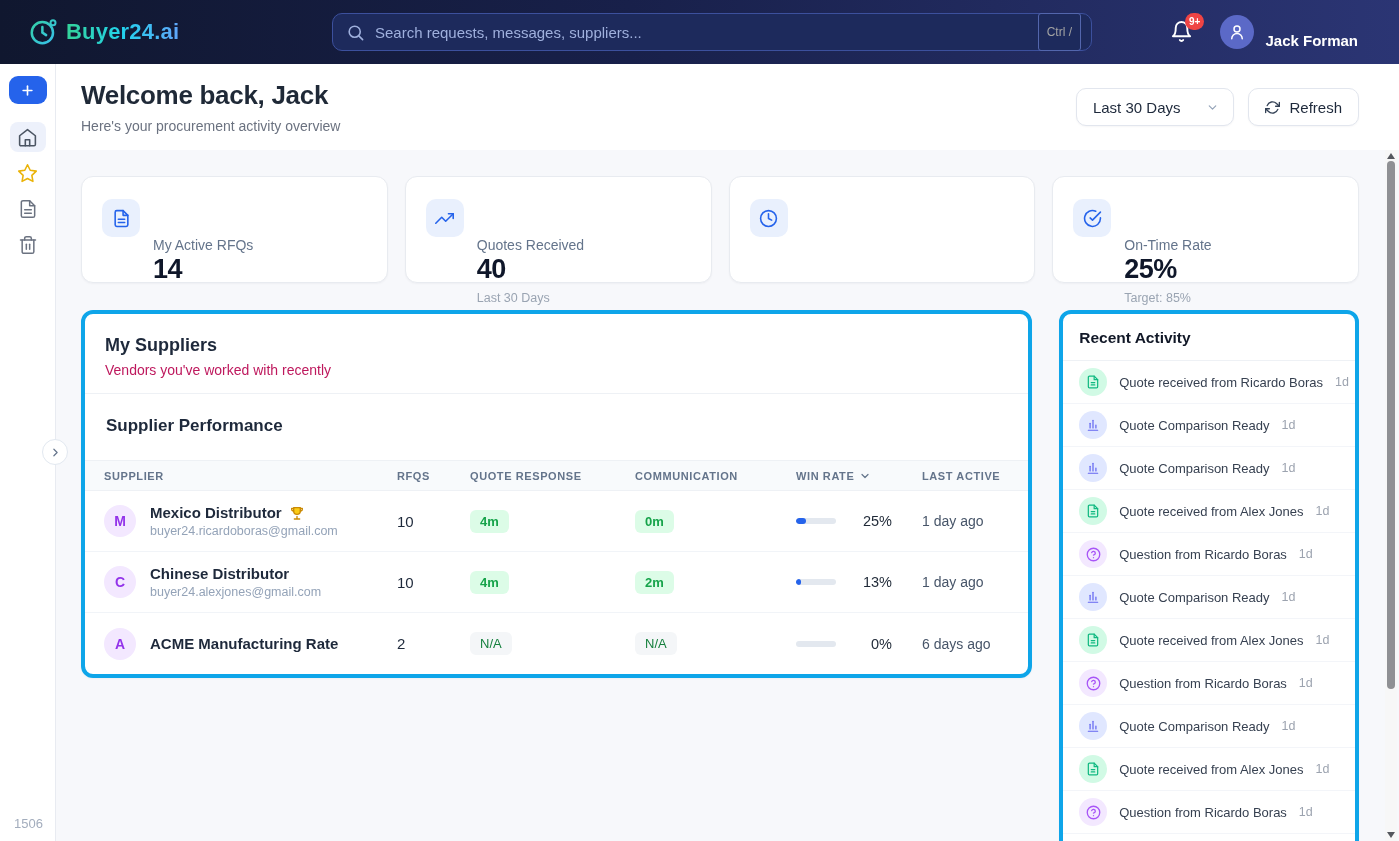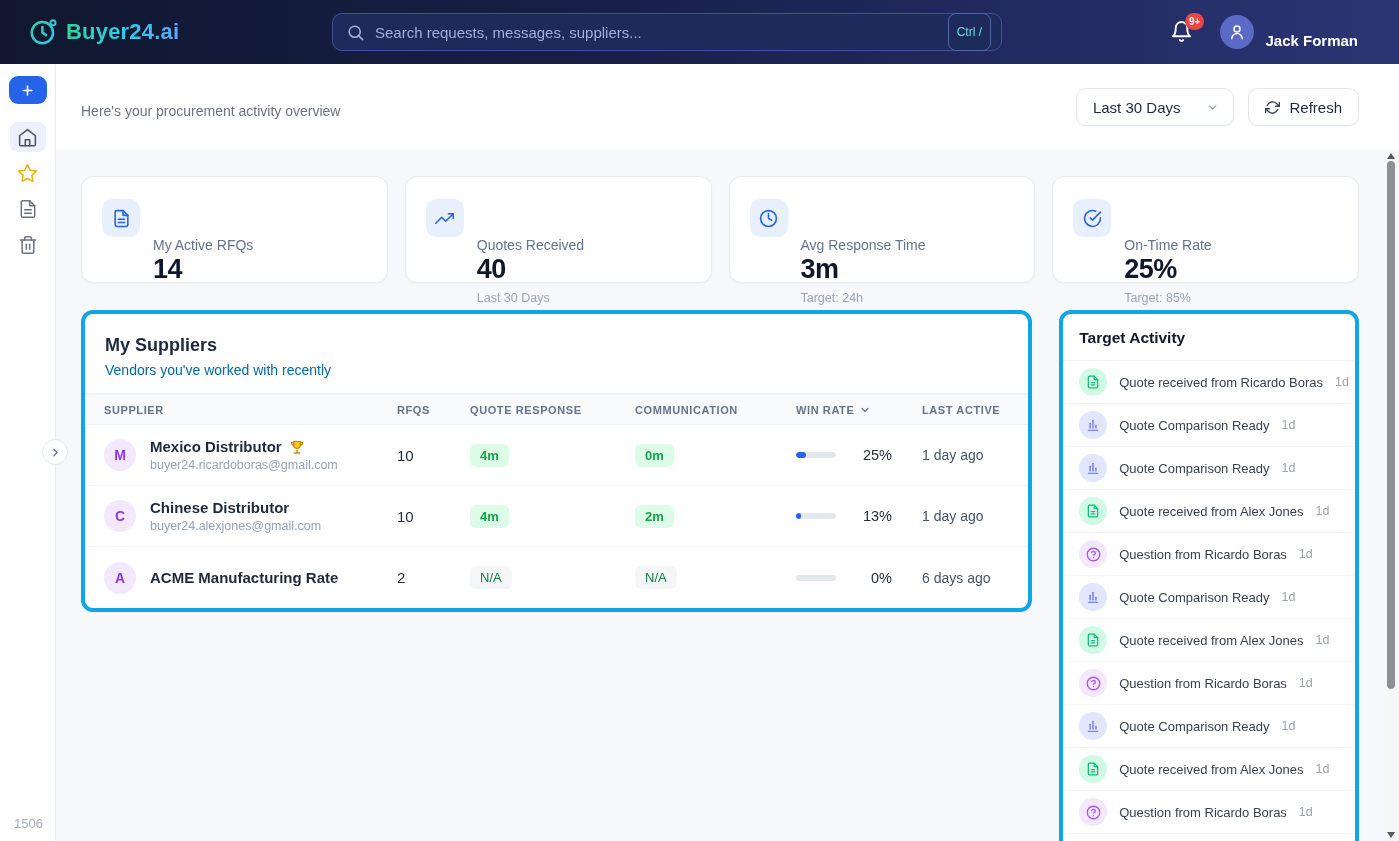--- a/index.html
+++ b/index.html
@@ -15,33 +15,33 @@
     background:linear-gradient(90deg,#10172f 0%,#18204a 45%,#2b3574 100%);
     display:flex; align-items:center;
   }
   .logo { display:flex; align-items:center; gap:8px; margin-left:28px; }
   .logo-text {
     font-size:22px; font-weight:700; letter-spacing:.2px;
     background:linear-gradient(90deg,#34d399,#22d3ee,#60a5fa);
     -webkit-background-clip:text; background-clip:text; color:transparent;
   }
   .searchbar {
-    position:absolute; left:332px; top:13px; width:670px; height:38px;
+    position:absolute; left:332px; top:13px; width:760px; height:38px;
     background:#1d2a5c; border:1px solid #3c509d; border-radius:10px;
     display:flex; align-items:center; padding:0 10px 0 13px; gap:10px;
   }
   .searchbar svg { color:#9fb0dd; flex:0 0 auto; }
   .searchbar input {
     flex:1; background:transparent; border:none; outline:none;
     color:#dbe3fa; font-size:15px; font-family:inherit;
   }
   .searchbar input::placeholder { color:#9fb0dd; }
   .kbd {
-    border:1px solid #5366ad; color:#5eead4; font-size:12px;
-    padding:11px 8px; border-radius:8px; white-space:nowrap;
+    border:1px solid #5366ad; color:#a3a3a3; font-size:12px;
+    padding:11px 8px; border-radius:3px; white-space:nowrap;
   }
   .nav-right { position:absolute; right:41px; top:0; height:64px; display:flex; align-items:center; gap:26px; }
   .bell-wrap { position:relative; width:24px; height:24px; color:#fff; cursor:pointer; }
   .nbadge {
     position:absolute; top:-7px; right:-10px; min-width:19px; height:17px;
     background:#ef4444; color:#fff; border-radius:9px; font-size:10px; font-weight:700;
     display:flex; align-items:center; justify-content:center; padding:0 4px;
   }
   .user { display:flex; align-items:flex-end; gap:11px; }
   .avatar {
@@ -102,21 +102,21 @@
   }
   .stat-label { font-size:14px; color:#64748b;margin-top:40px; }
   .stat-value { font-size:27px; font-weight:700; color:#0f172a; margin-top:1px; letter-spacing:-.5px; }
   .stat-note { font-size:12.5px; color:#9aa4b2; margin-top:6px; min-height:1px; }
   
   .lower { margin-top:27px; display:flex; align-items:flex-start; gap:27px; }
   .card { background:#fff; border:4px solid #0ea5e9; border-radius:12px; box-shadow:0 1px 2px rgba(16,24,40,.04); }
   .sup-card { width:952px; }
   .sup-head { padding:21px 20px 15px; }
   .sup-title { font-size:18px; font-weight:600; color:#1e293b; }
-  .sup-sub { font-size:14px; color:#0369a1; margin-top:6px; }
+  .sup-sub { font-size:14px; color:#be185d; margin-top:6px; }
   .divider { height:1px; background:#eef1f5; }
   .perf-title { padding:22px 21px 24px; font-size:17px; font-weight:600; color:#1e293b; }
   .grid6 { display:grid; grid-template-columns:293px 73px 165px 161px 126px 1fr; align-items:center; padding:8px 19px; }
   .thead {
     height:31px; background:#f8fafc; border-top:1px solid #eef1f5; border-bottom:1px solid #eef1f5;
     font-size:11px; font-weight:700; color:#64748b; letter-spacing:.6px;
   }
   .th { display:flex; align-items:center; gap:5px; }
   .th .chev { color:#64748b; cursor:pointer; }
   .sp-row { height:61px; border-bottom:1px solid #f1f4f8; cursor:pointer; }
@@ -264,20 +264,21 @@
     <span style="display:flex;">
       <svg width="13" height="13" viewBox="0 0 24 24" fill="none" stroke="currentColor" stroke-width="2.2" stroke-linecap="round" stroke-linejoin="round">
         <polyline points="9 6 15 12 9 18"></polyline>
       </svg>
     </span>
   </div>
 
   <div class="main">
     <div class="page-head">
       <div>
+        <div class="page-title">Welcome back, Jack</div>
         <div class="page-sub">Here's your procurement activity overview</div>
       </div>
       <div class="head-controls">
         <div class="select-btn">
           <span>Last 30 Days</span>
           <span class="chev" style="display:flex;">
             <svg width="13" height="13" viewBox="0 0 24 24" fill="none" stroke="currentColor" stroke-width="2.2" stroke-linecap="round" stroke-linejoin="round">
               <polyline points="6 9 12 15 18 9"></polyline>
             </svg>
           </span>
@@ -326,25 +327,20 @@
             <div class="stat-note">Last 30 Days</div>
           </div>
         </div>
         <div class="stat-card">
           <span class="stat-icon">
             <svg width="19" height="19" viewBox="0 0 24 24" fill="none" stroke="currentColor" stroke-width="2" stroke-linecap="round" stroke-linejoin="round">
               <circle cx="12" cy="12" r="10"></circle>
                 <polyline points="12 6 12 12 16 14"></polyline>
             </svg>
           </span>
-          <div>
-            <div class="stat-label">Avg Response Time</div>
-            <div class="stat-value">3m</div>
-            <div class="stat-note">Target: 24h</div>
-          </div>
         </div>
         <div class="stat-card">
           <span class="stat-icon">
             <svg width="19" height="19" viewBox="0 0 24 24" fill="none" stroke="currentColor" stroke-width="2" stroke-linecap="round" stroke-linejoin="round">
               <path d="M22 11.08V12a10 10 0 1 1-5.93-9.14"></path>
                 <polyline points="22 4 12 14.01 9 11.27"></polyline>
             </svg>
           </span>
           <div>
             <div class="stat-label">On-Time Rate</div>
@@ -355,20 +351,21 @@
       </div>
 
       <div class="lower">
 
         <div class="card sup-card">
           <div class="sup-head">
             <div class="sup-title">My Suppliers</div>
             <div class="sup-sub">Vendors you've worked with recently</div>
           </div>
           <div class="divider"></div>
+          <div class="perf-title">Supplier Performance</div>
           <div class="grid6 thead">
             <div class="th">SUPPLIER</div>
             <div class="th">RFQS</div>
             <div class="th">QUOTE RESPONSE</div>
             <div class="th">COMMUNICATION</div>
             <div class="th">
               <span>WIN RATE</span>
               <span class="chev" style="display:flex;">
                 <svg width="12" height="12" viewBox="0 0 24 24" fill="none" stroke="currentColor" stroke-width="2.4" stroke-linecap="round" stroke-linejoin="round">
                   <polyline points="6 9 12 15 18 9"></polyline>
@@ -447,21 +444,21 @@
                     <span class="bar-fill" style="width: 0px;"></span>
                   </span>
       <span class="pct">0%</span>
     </div>
     <div class="cell-last">6 days ago</div>
   </div>
             </div>
         </div>
 
         <div class="card act-card">
-          <div class="act-head">Target Activity</div>
+          <div class="act-head">Recent Activity</div>
           <div class="divider"></div>
           <div>
               <div class="act-item">
     <span class="act-icon" style="background: rgb(209, 250, 229); color: rgb(16, 185, 129);">
                   <svg width="14" height="14" viewBox="0 0 24 24" fill="none" stroke="currentColor" stroke-width="2.1" stroke-linecap="round" stroke-linejoin="round">
                     <path d="M14 2H6a2 2 0 0 0-2 2v16a2 2 0 0 0 2 2h12a2 2 0 0 0 2-2V8z"></path>
                     <polyline points="14 2 14 8 20 8"></polyline>
                     <line x1="15" y1="13" x2="9" y2="13"></line>
                     <line x1="15" y1="17" x2="9" y2="17"></line>
                   </svg>

